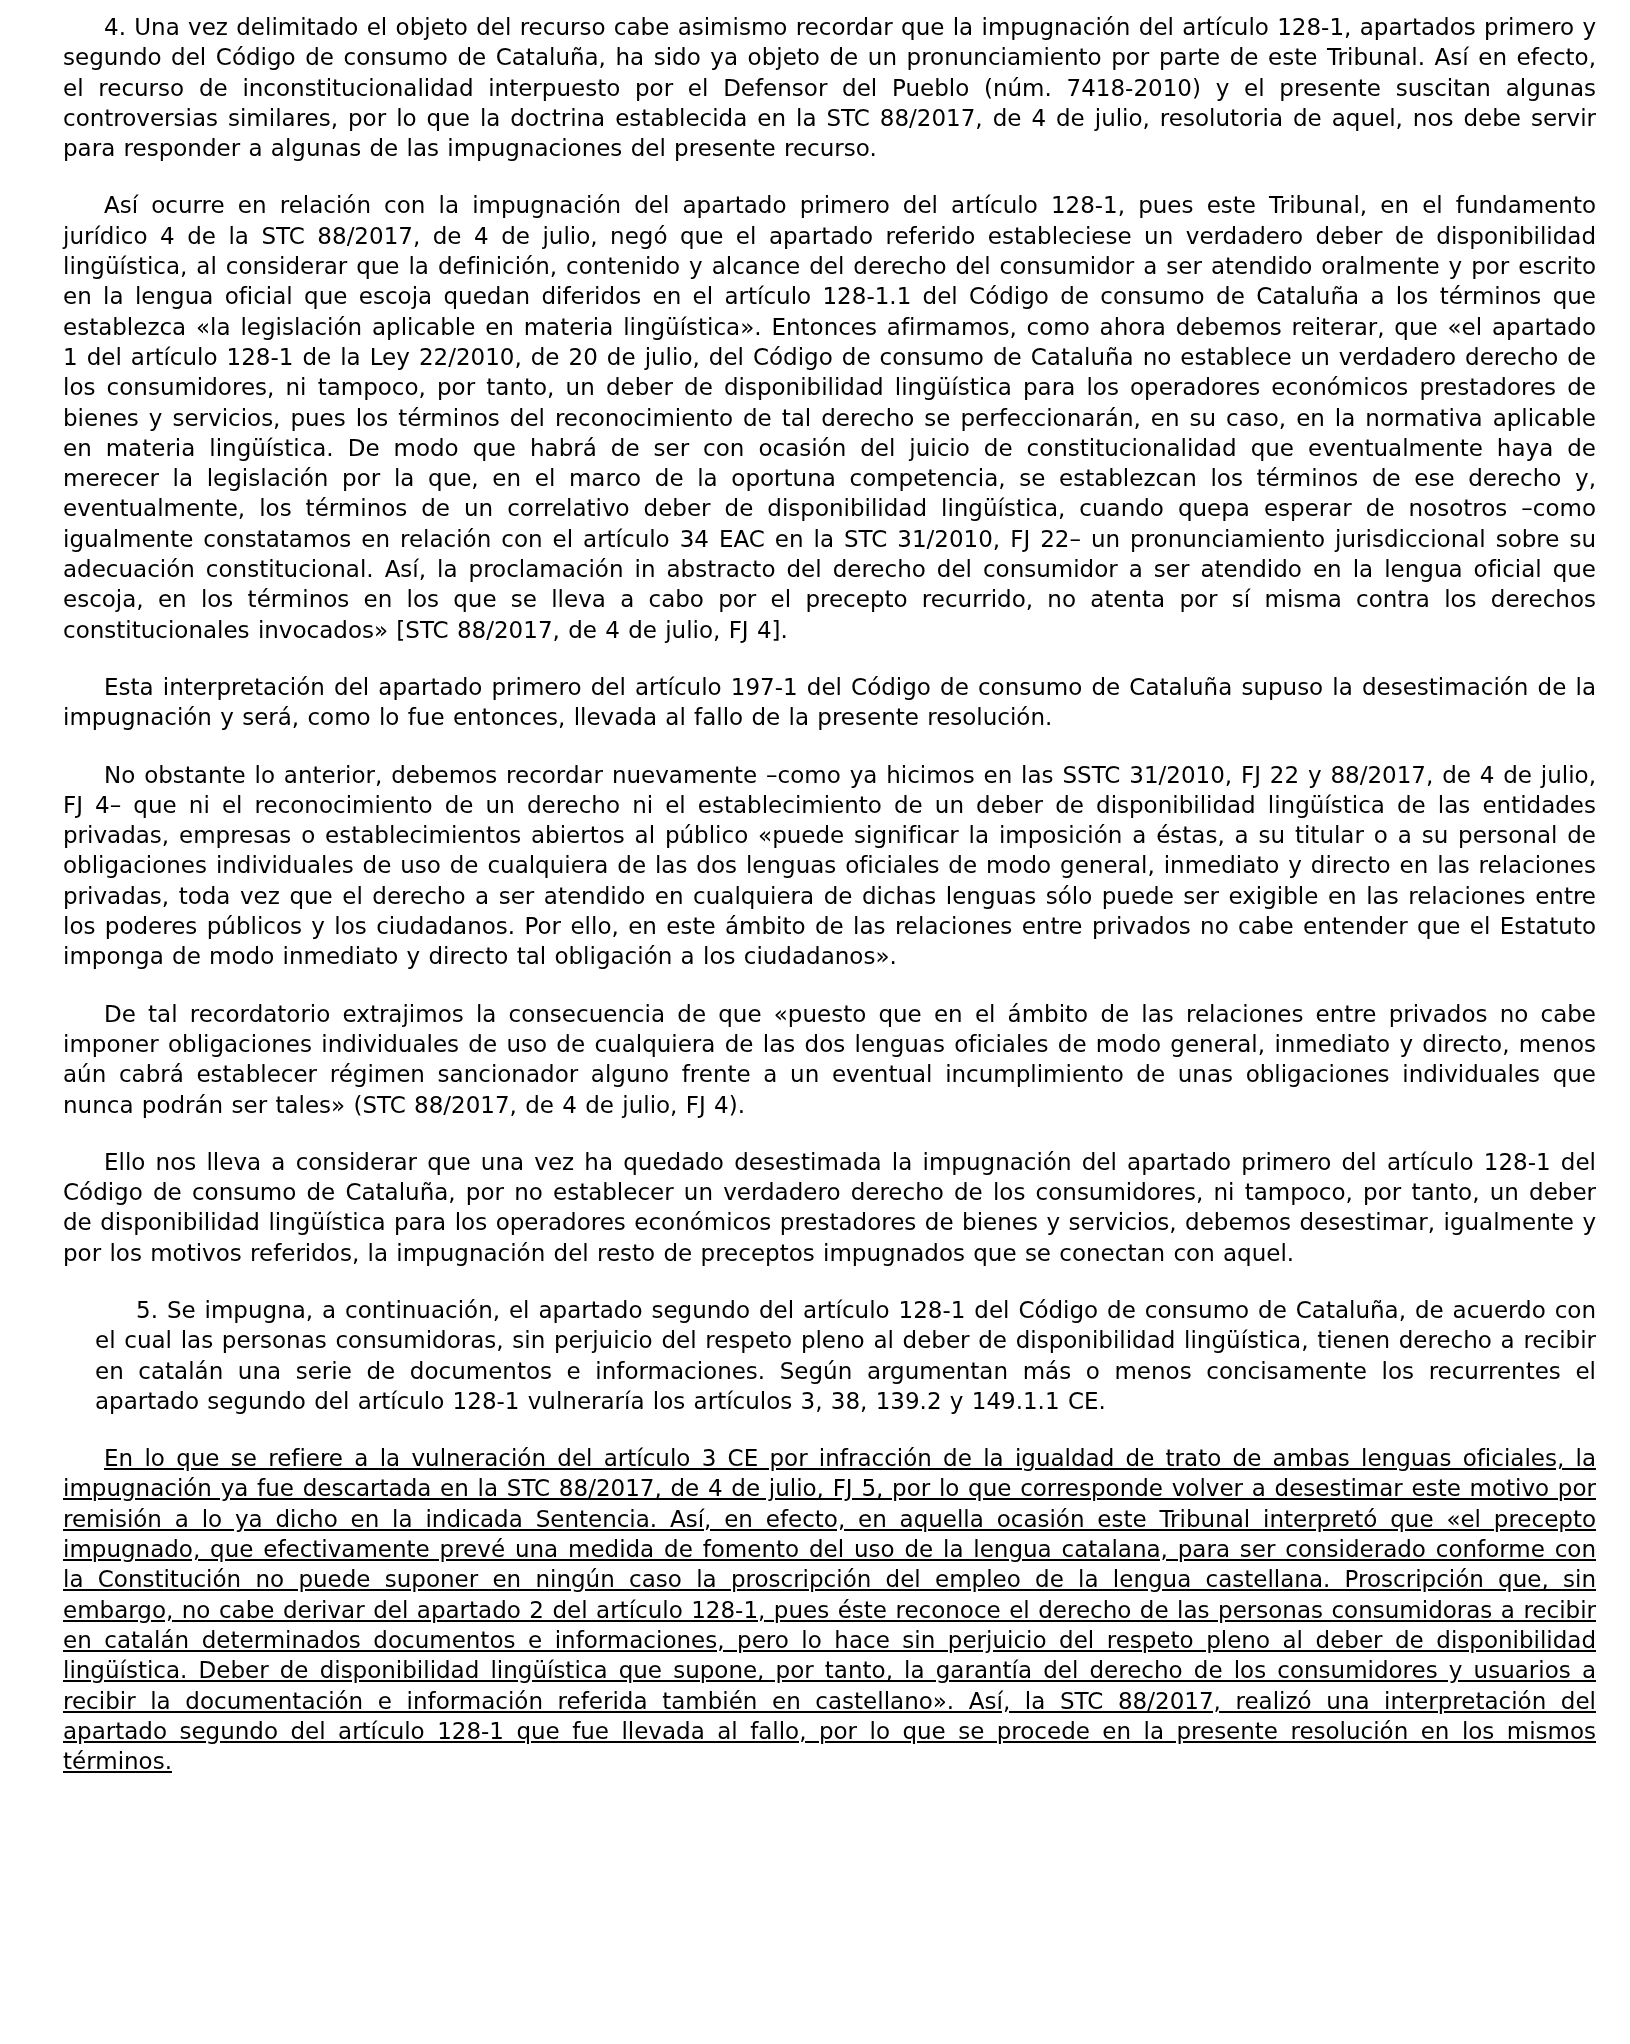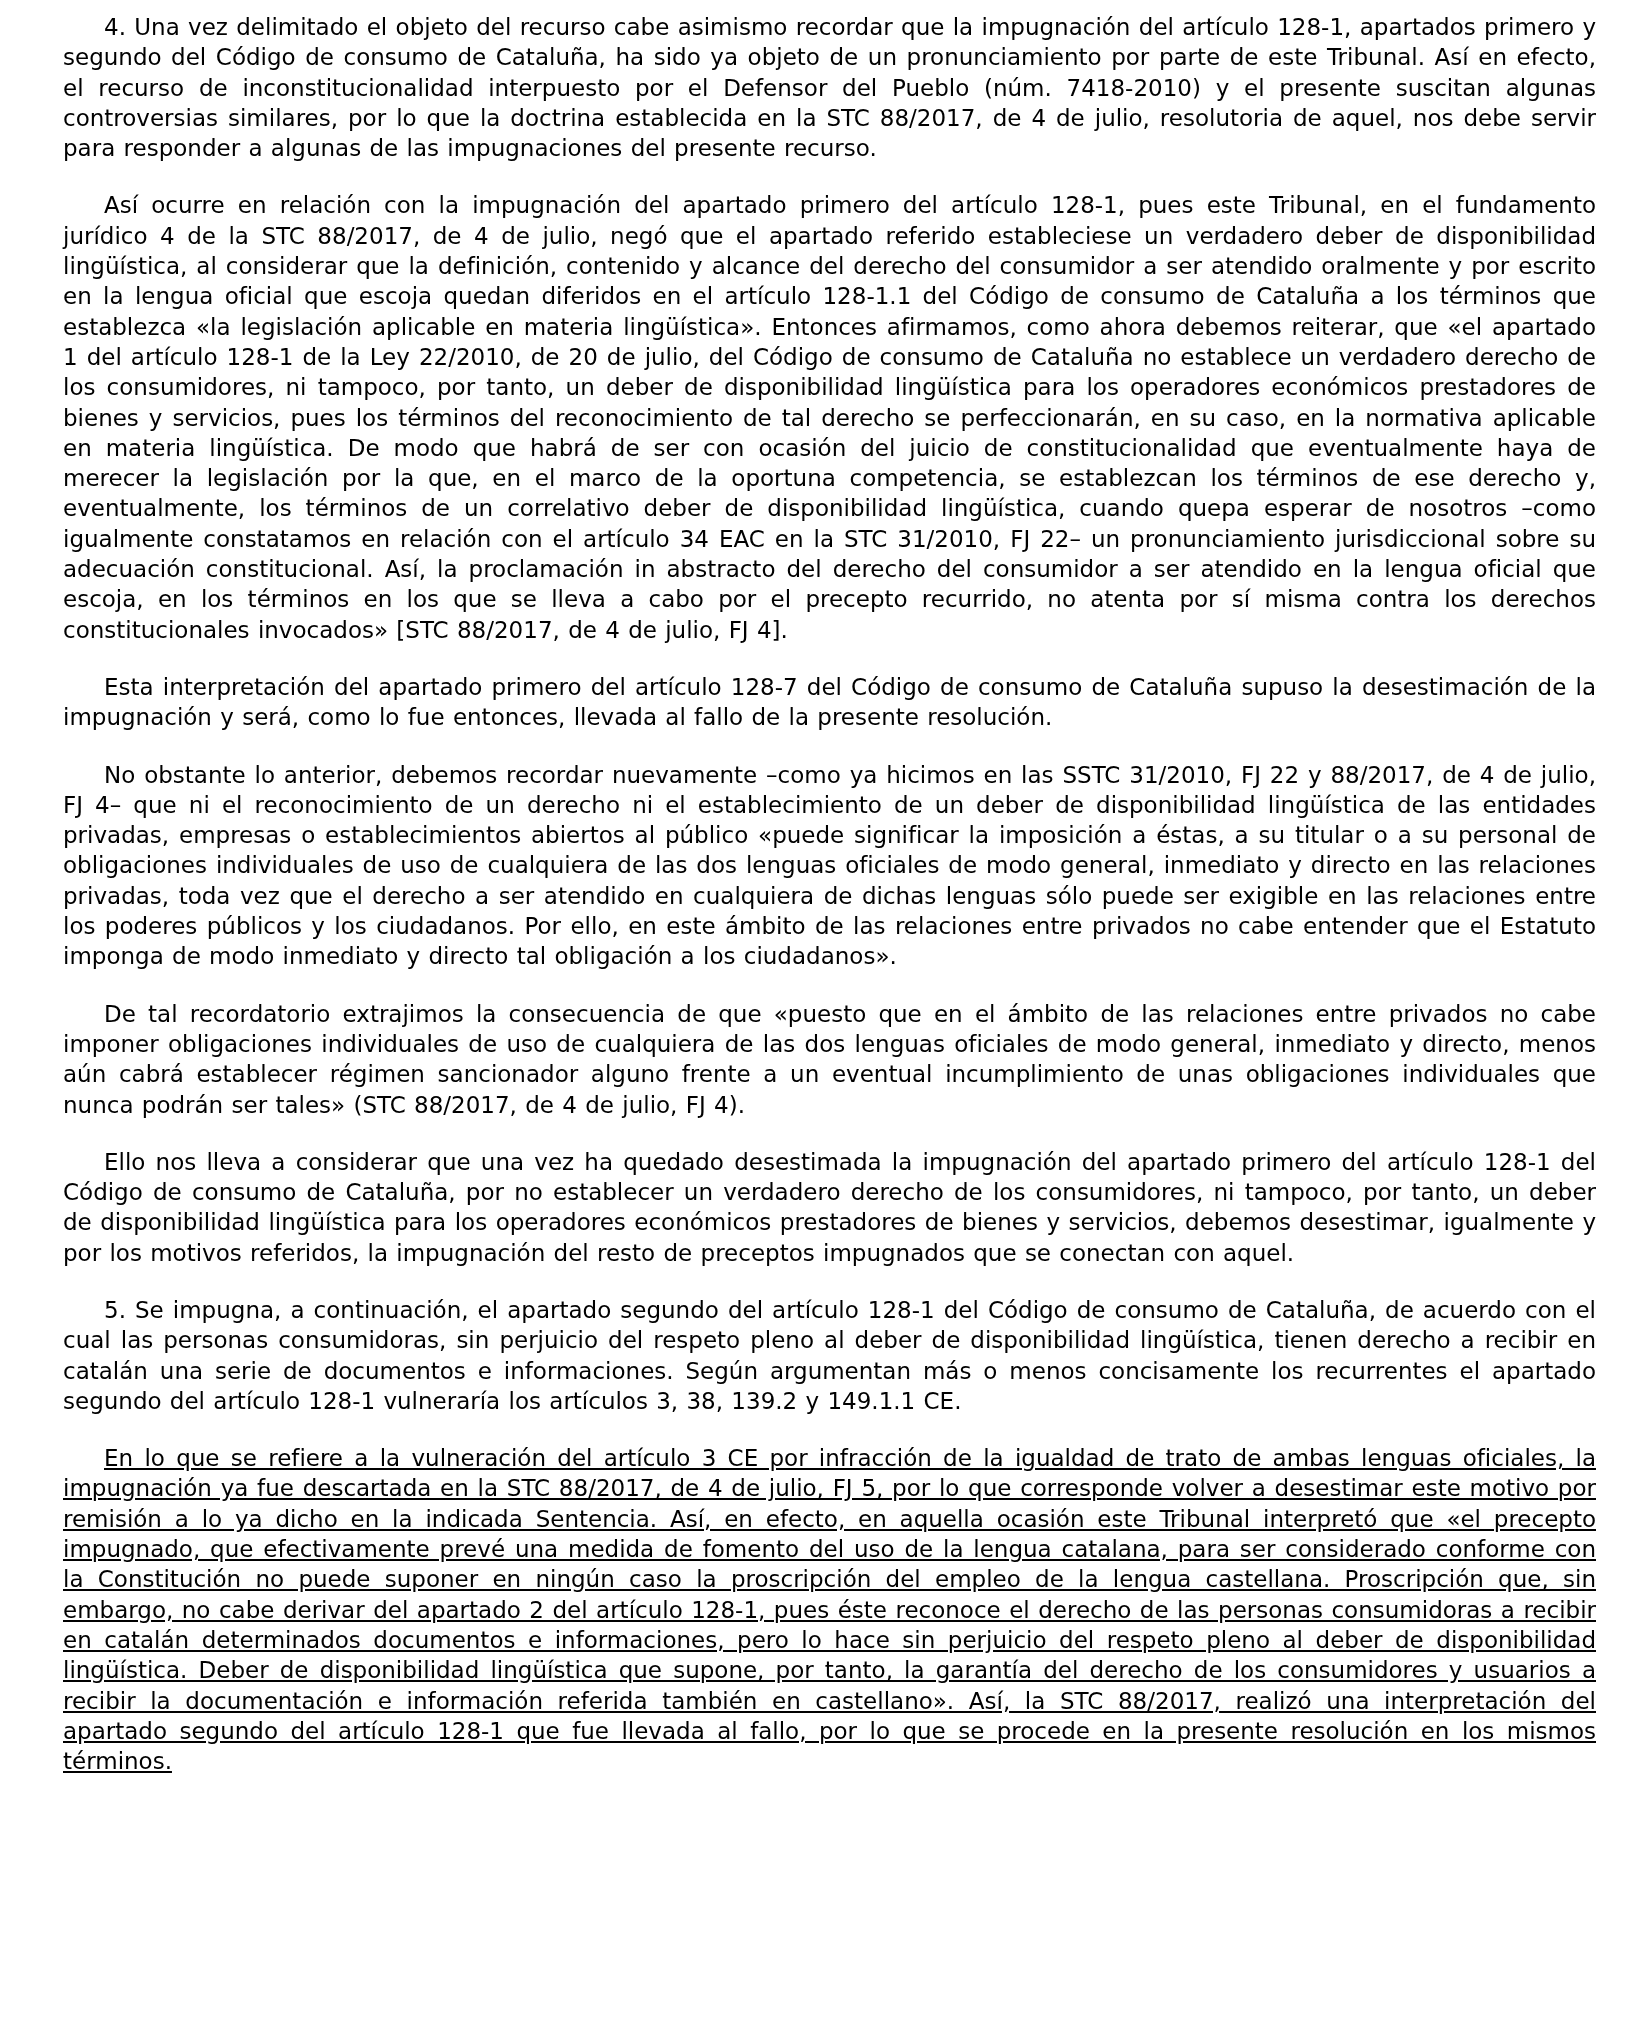--- a/index.html
+++ b/index.html
@@ -26,35 +26,36 @@
     line-height: 30.3px;
   }
   .page p {
     margin: 0 0 27px 0;
     text-align: justify;
     text-indent: 41px;
     word-spacing: 1px;
   }
   .page p.section-start {
     margin-top: 19px;
+    margin-left: 32px;
   }
   .page p:last-child {
     margin-bottom: 0;
     text-decoration: underline;
   }
   .seg-italic {
   }
 </style>
 </head>
 <body>
 
 <main class="page">
   <section id="doc-body">
       <p><span>4. Una vez delimitado el objeto del recurso cabe asimismo recordar que la impugnación del artículo 128-1, apartados primero y segundo del Código de consumo de Cataluña, ha sido ya objeto de un pronunciamiento por parte de este Tribunal. Así en efecto, el recurso de inconstitucionalidad interpuesto por el Defensor del Pueblo (núm. 7418-2010) y el presente suscitan algunas controversias similares, por lo que la doctrina establecida en la STC 88/2017, de 4 de julio, resolutoria de aquel, nos debe servir para responder a algunas de las impugnaciones del presente recurso.</span></p>
       <p><span>Así ocurre en relación con la impugnación del apartado primero del artículo 128-1, pues este Tribunal, en el fundamento jurídico 4 de la STC 88/2017, de 4 de julio, negó que el apartado referido estableciese un verdadero deber de disponibilidad lingüística, al considerar que la definición, contenido y alcance del derecho del consumidor a ser atendido oralmente y por escrito en la lengua oficial que escoja quedan diferidos en el artículo 128-1.1 del Código de consumo de Cataluña a los términos que establezca «la legislación aplicable en materia lingüística». Entonces afirmamos, como ahora debemos reiterar, que «el apartado 1 del artículo 128-1 de la Ley 22/2010, de 20 de julio, del Código de consumo de Cataluña no establece un verdadero derecho de los consumidores, ni tampoco, por tanto, un deber de disponibilidad lingüística para los operadores económicos prestadores de bienes y servicios, pues los términos del reconocimiento de tal derecho se perfeccionarán, en su caso, en la normativa aplicable en materia lingüística. De modo que habrá de ser con ocasión del juicio de constitucionalidad que eventualmente haya de merecer la legislación por la que, en el marco de la oportuna competencia, se establezcan los términos de ese derecho y, eventualmente, los términos de un correlativo deber de disponibilidad lingüística, cuando quepa esperar de nosotros –como igualmente constatamos en relación con el artículo 34 EAC en la STC 31/2010, FJ 22– un pronunciamiento jurisdiccional sobre su adecuación constitucional. Así, la proclamación </span><span class="seg-italic">in abstracto</span><span> del derecho del consumidor a ser atendido en la lengua oficial que escoja, en los términos en los que se lleva a cabo por el precepto recurrido, no atenta por sí misma contra los derechos constitucionales invocados» [STC 88/2017, de 4 de julio, FJ 4].</span></p>
-      <p><span>Esta interpretación del apartado primero del artículo 128-7 del Código de consumo de Cataluña supuso la desestimación de la impugnación y será, como lo fue entonces, llevada al fallo de la presente resolución.</span></p>
+      <p><span>Esta interpretación del apartado primero del artículo 197-1 del Código de consumo de Cataluña supuso la desestimación de la impugnación y será, como lo fue entonces, llevada al fallo de la presente resolución.</span></p>
       <p><span>No obstante lo anterior, debemos recordar nuevamente –como ya hicimos en las SSTC 31/2010, FJ 22 y 88/2017, de 4 de julio, FJ 4– que ni el reconocimiento de un derecho ni el establecimiento de un deber de disponibilidad lingüística de las entidades privadas, empresas o establecimientos abiertos al público «puede significar la imposición a éstas, a su titular o a su personal de obligaciones individuales de uso de cualquiera de las dos lenguas oficiales de modo general, inmediato y directo en las relaciones privadas, toda vez que el derecho a ser atendido en cualquiera de dichas lenguas sólo puede ser exigible en las relaciones entre los poderes públicos y los ciudadanos. Por ello, en este ámbito de las relaciones entre privados no cabe entender que el Estatuto imponga de modo inmediato y directo tal obligación a los ciudadanos».</span></p>
       <p><span>De tal recordatorio extrajimos la consecuencia de que «puesto que en el ámbito de las relaciones entre privados no cabe imponer obligaciones individuales de uso de cualquiera de las dos lenguas oficiales de modo general, inmediato y directo, menos aún cabrá establecer régimen sancionador alguno frente a un eventual incumplimiento de unas obligaciones individuales que nunca podrán ser tales» (STC 88/2017, de 4 de julio, FJ 4).</span></p>
       <p><span>Ello nos lleva a considerar que una vez ha quedado desestimada la impugnación del apartado primero del artículo 128-1 del Código de consumo de Cataluña, por no establecer un verdadero derecho de los consumidores, ni tampoco, por tanto, un deber de disponibilidad lingüística para los operadores económicos prestadores de bienes y servicios, debemos desestimar, igualmente y por los motivos referidos, la impugnación del resto de preceptos impugnados que se conectan con aquel.</span></p>
       <p class="section-start"><span>5. Se impugna, a continuación, el apartado segundo del artículo 128-1 del Código de consumo de Cataluña, de acuerdo con el cual las personas consumidoras, sin perjuicio del respeto pleno al deber de disponibilidad lingüística, tienen derecho a recibir en catalán una serie de documentos e informaciones. Según argumentan más o menos concisamente los recurrentes el apartado segundo del artículo 128-1 vulneraría los artículos 3, 38, 139.2 y 149.1.1 CE.</span></p>
       <p><span>En lo que se refiere a la vulneración del artículo 3 CE por infracción de la igualdad de trato de ambas lenguas oficiales, la impugnación ya fue descartada en la STC 88/2017, de 4 de julio, FJ 5, por lo que corresponde volver a desestimar este motivo por remisión a lo ya dicho en la indicada Sentencia. Así, en efecto, en aquella ocasión este Tribunal interpretó que «el precepto impugnado, que efectivamente prevé una medida de fomento del uso de la lengua catalana, para ser considerado conforme con la Constitución no puede suponer en ningún caso la proscripción del empleo de la lengua castellana. Proscripción que, sin embargo, no cabe derivar del apartado 2 del artículo 128-1, pues éste reconoce el derecho de las personas consumidoras a recibir en catalán determinados documentos e informaciones, pero lo hace sin perjuicio del respeto pleno al deber de disponibilidad lingüística. Deber de disponibilidad lingüística que supone, por tanto, la garantía del derecho de los consumidores y usuarios a recibir la documentación e información referida también en castellano». Así, la STC 88/2017, realizó una interpretación del apartado segundo del artículo 128-1 que fue llevada al fallo, por lo que se procede en la presente resolución en los mismos términos.</span></p>
     </section>
 </main>
 
 </body></html>

